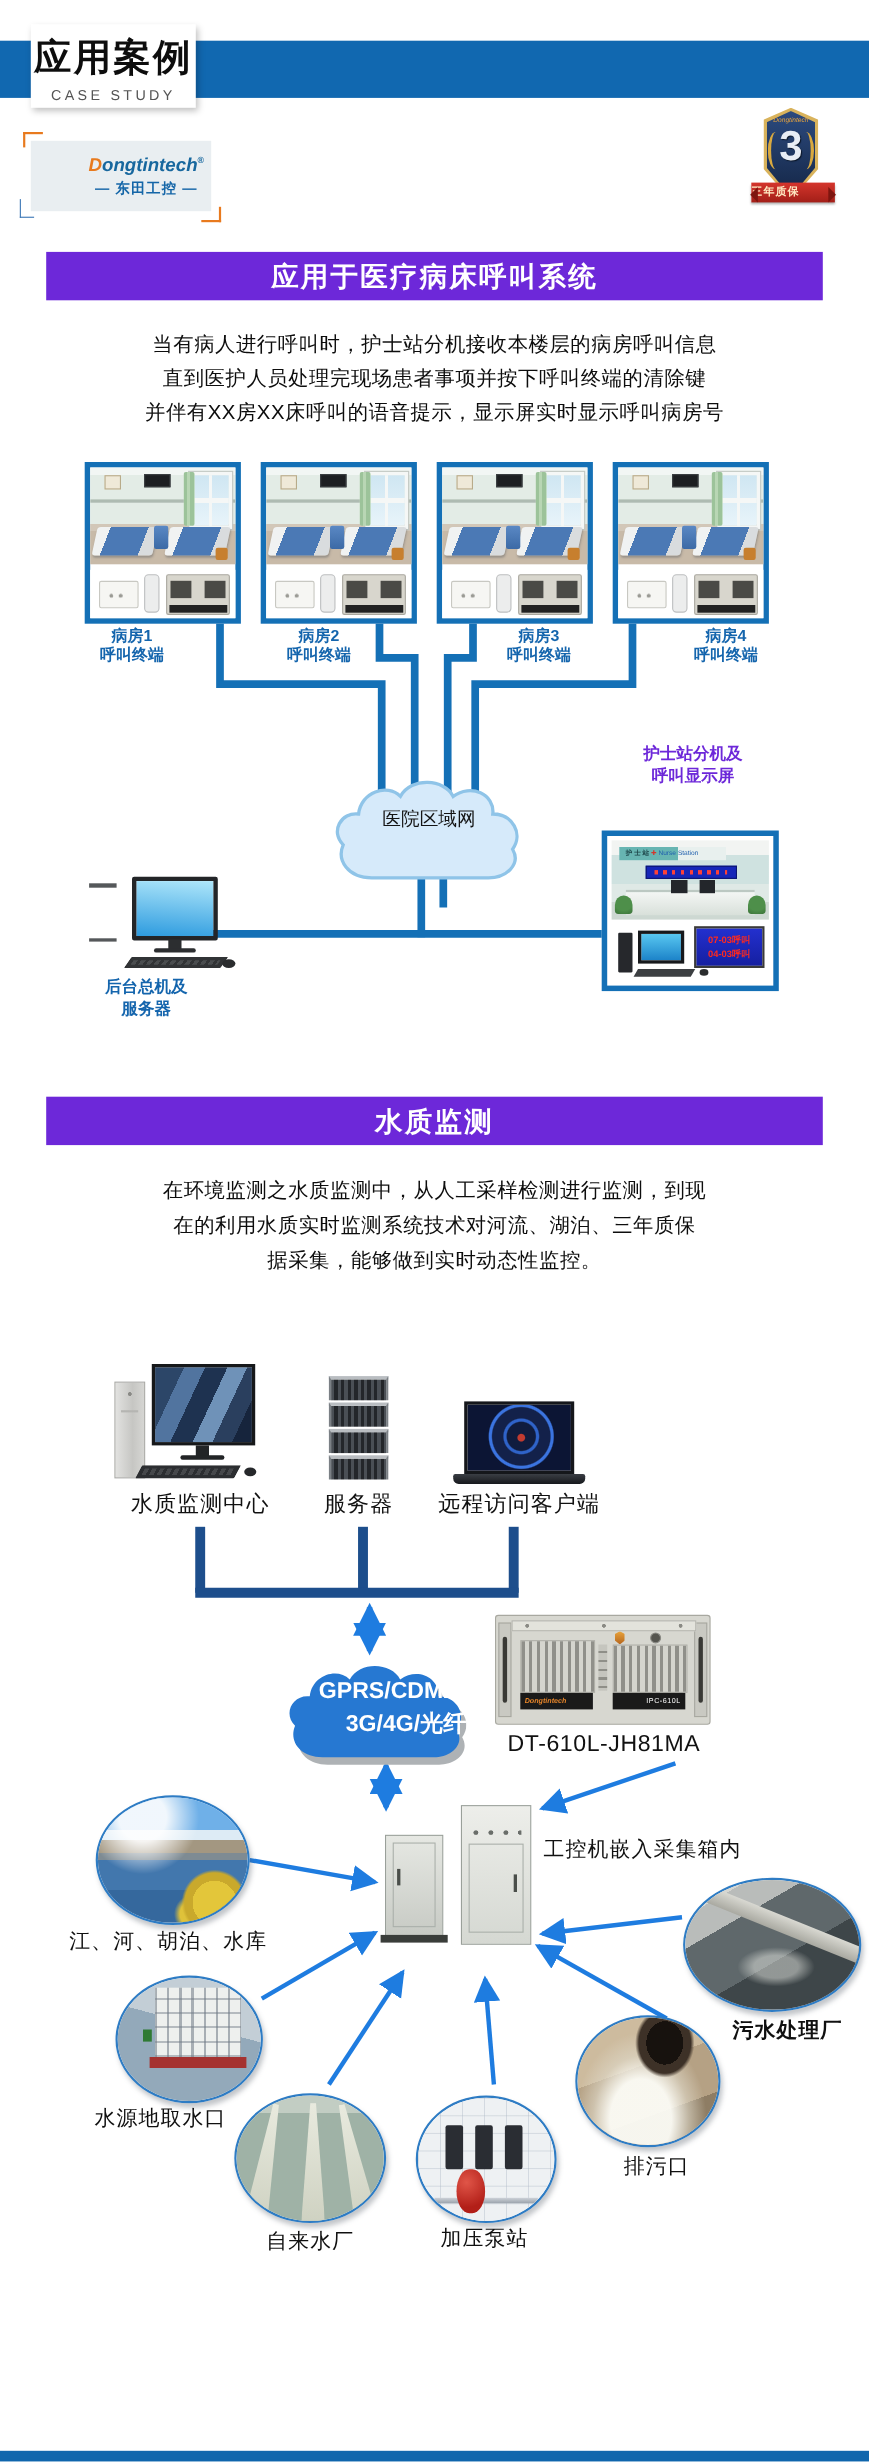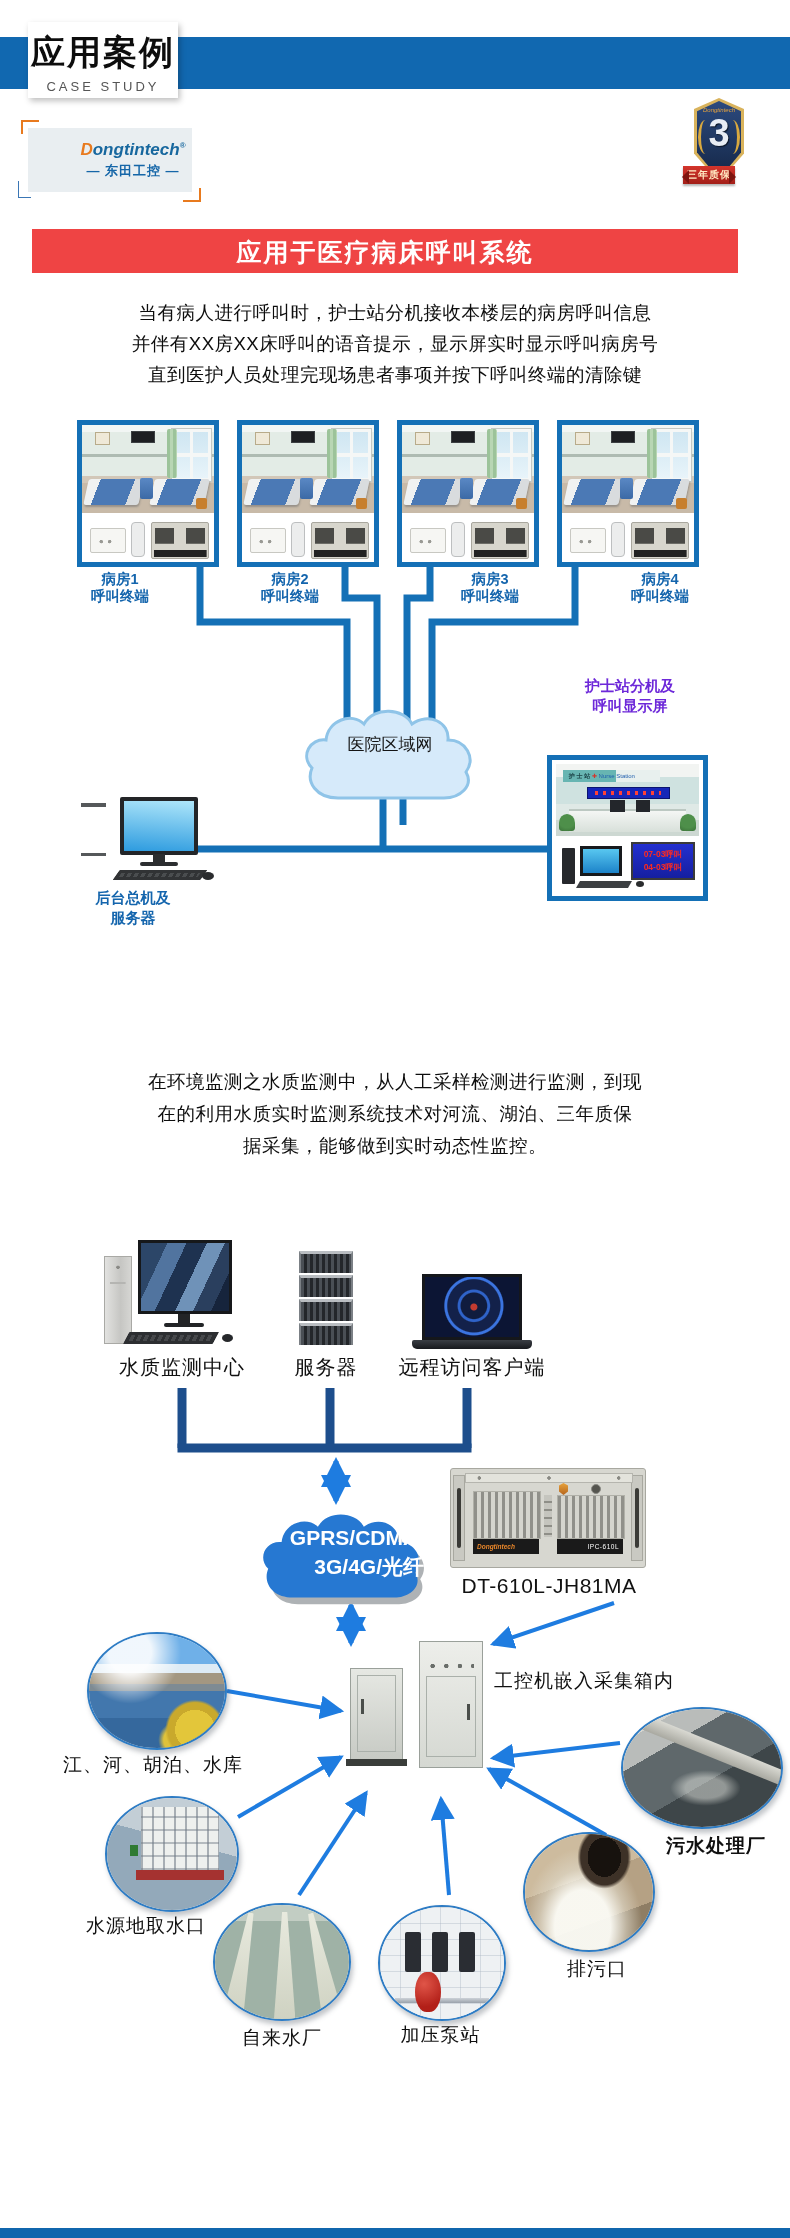--- a/index.html
+++ b/index.html
@@ -26,27 +26,27 @@
   .corner.bl{left:-10px;bottom:-6px;width:12px;height:16px;border-left:1px solid #3a76b5;border-bottom:1px solid #3a76b5;}
   
   .badge{left:683px;top:98px;width:72px;height:98px;}
   .badge-shield{position:absolute;left:11px;top:0;width:50px;height:84px;background:#d9b35c;clip-path:polygon(50% 0,100% 13%,100% 66%,50% 100%,0 66%,0 13%);}
   .badge-shield-in{position:absolute;left:3px;top:3px;width:44px;height:78px;background:linear-gradient(#2c4a7e,#142646);clip-path:polygon(50% 0,100% 13%,100% 66%,50% 100%,0 66%,0 13%);}
   .badge-brand{position:absolute;left:0;top:9px;width:50px;text-align:center;font-size:6px;color:#e8a33c;font-style:italic;}
   .badge-num{position:absolute;left:0;top:14px;width:50px;text-align:center;font-size:38px;font-weight:bold;color:#e8edf5;text-shadow:1px 1px 1px #0a1526;}
   .badge-laurel{position:absolute;width:12px;height:34px;border-left:3px solid #d9a93f;border-radius:50%;top:22px;}
   .badge-laurel.l{left:15px;}
   .badge-laurel.r{right:15px;transform:scaleX(-1);}
-  .badge-ribbon{position:absolute;left:0;top:68px;width:52px;height:18px;background:linear-gradient(#d4352c,#a31f18);box-shadow:0 2px 2px rgba(0,0,0,.3);text-align:center;font-size:10px;font-weight:bold;color:#ffe9c2;line-height:18px;letter-spacing:1px;}
+  .badge-ribbon{position:absolute;left:0;top:68px;width:76px;height:18px;background:linear-gradient(#d4352c,#a31f18);box-shadow:0 2px 2px rgba(0,0,0,.3);text-align:left;font-size:10px;font-weight:bold;color:#ffe9c2;line-height:18px;letter-spacing:1px;}
   .badge-ribbon:before,.badge-ribbon:after{content:"";position:absolute;top:4px;border:7px solid #7e150f;}
   .badge-ribbon:before{left:-8px;border-left-color:transparent;border-top-color:transparent;border-bottom-color:transparent;}
   .badge-ribbon:after{right:-8px;border-right-color:transparent;border-top-color:transparent;border-bottom-color:transparent;}
 
   
-  .banner{width:706px;left:32px;height:44px;background:#ef4444;color:#fff;font-size:25px;font-weight:bold;text-align:center;line-height:46px;letter-spacing:2px;}
+  .banner{width:706px;left:42px;height:44px;background:#6d28d9;color:#fff;font-size:25px;font-weight:bold;text-align:center;line-height:46px;letter-spacing:2px;}
   .para{left:30px;width:730px;text-align:center;color:#0d0d0d;font-size:18.5px;line-height:31px;letter-spacing:.5px;}
 
   
   .room{top:420px;width:142px;height:147px;border:5px solid #1470b6;background:#fff;box-sizing:border-box;}
   .room-photo{position:absolute;left:0;top:0;right:0;height:88px;overflow:hidden;
     background:linear-gradient(#f2f6f4 0 8%,#e3ece6 8% 58%,#d2c7b8 58% 66%,#c8baa8 66%);}
   .rwindow{position:absolute;right:2%;top:5%;width:25%;height:52%;border:3px solid #f5f7f6;outline:1px solid #c3c8c4;
     background:linear-gradient(90deg,transparent 0 45%,#f5f7f6 45% 55%,transparent 55%),linear-gradient(180deg,transparent 0 45%,#f5f7f6 45% 55%,transparent 55%),linear-gradient(#cfe6f2,#e8f4fa);}
   .rcurtain{position:absolute;right:28%;top:4%;width:8%;height:56%;background:repeating-linear-gradient(90deg,#9cc39a 0 3px,#b8d6b4 3px 6px);border-radius:2px;}
   .rtv{position:absolute;left:37%;top:7%;width:17%;height:11%;background:#1d1f22;border:1px solid #3c4043;}
@@ -256,22 +256,22 @@
     <div class="badge-laurel l"></div>
     <div class="badge-laurel r"></div>
     <div class="badge-brand abs" style="left:11px;">Dongtintech</div>
     <div class="badge-num abs" style="left:11px;">3</div>
     <div class="badge-ribbon">三年质保</div>
   </div>
 
   <div class="abs banner z2" style="top:229px;">应用于医疗病床呼叫系统</div>
   <div class="abs para z2" style="top:297px;">
     <div>当有病人进行呼叫时，护士站分机接收本楼层的病房呼叫信息</div>
+    <div>直到医护人员处理完现场患者事项并按下呼叫终端的清除键</div>
     <div>并伴有XX房XX床呼叫的语音提示，显示屏实时显示呼叫病房号</div>
-    <div>直到医护人员处理完现场患者事项并按下呼叫终端的清除键</div>
   </div>
 
   <div class="abs room z2" style="left:77px;">
     <div class="room-photo">
       <div class="rrail"></div>
       <div class="rwindow"></div>
       <div class="rcurtain"></div>
       <div class="rtv"></div>
       <div class="rframe"></div>
       <div class="rbed b1"></div>
@@ -398,20 +398,21 @@
     <div class="c1-stand"></div>
     <div class="c1-base"></div>
     <div class="c1-kb"></div>
     <div class="c1-mouse"></div>
   </div>
   <div class="abs server1-label z3">
     <div>后台总机及</div>
     <div>服务器</div>
   </div>
 
+  <div class="abs banner z2" style="top:997px;">水质监测</div>
   <div class="abs para z2" style="top:1066px;line-height:32px;">
     <div>在环境监测之水质监测中，从人工采样检测进行监测，到现</div>
     <div>在的利用水质实时监测系统技术对河流、湖泊、三年质保</div>
     <div>据采集，能够做到实时动态性监控。</div>
   </div>
 
   <div class="abs c2 z2">
     <div class="c2-tower"></div>
     <div class="c2-mon"></div>
     <div class="c2-stand"></div>

